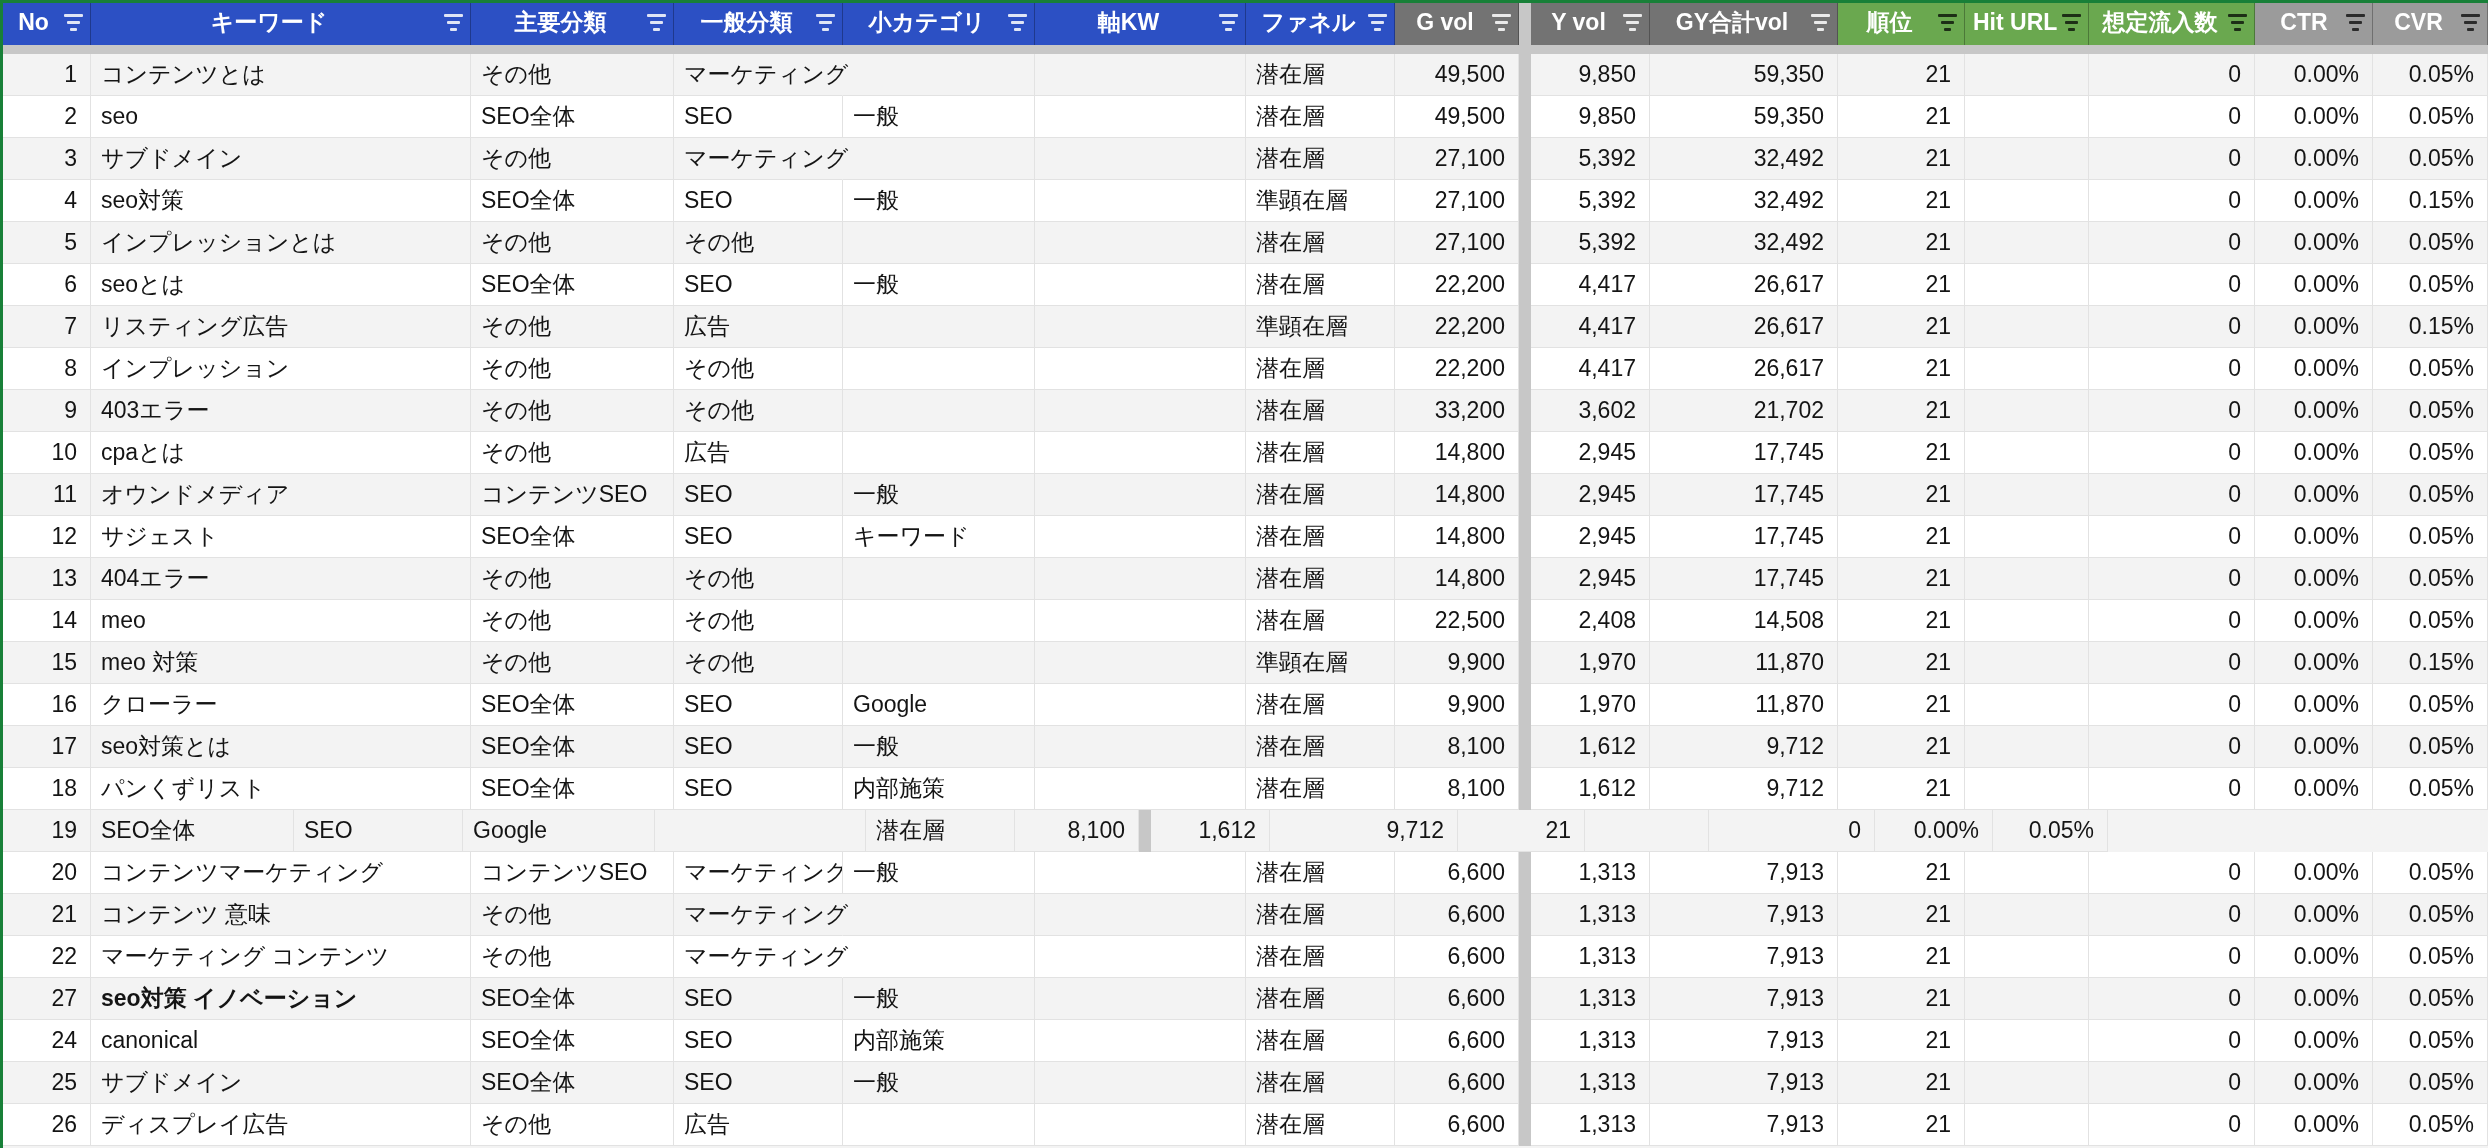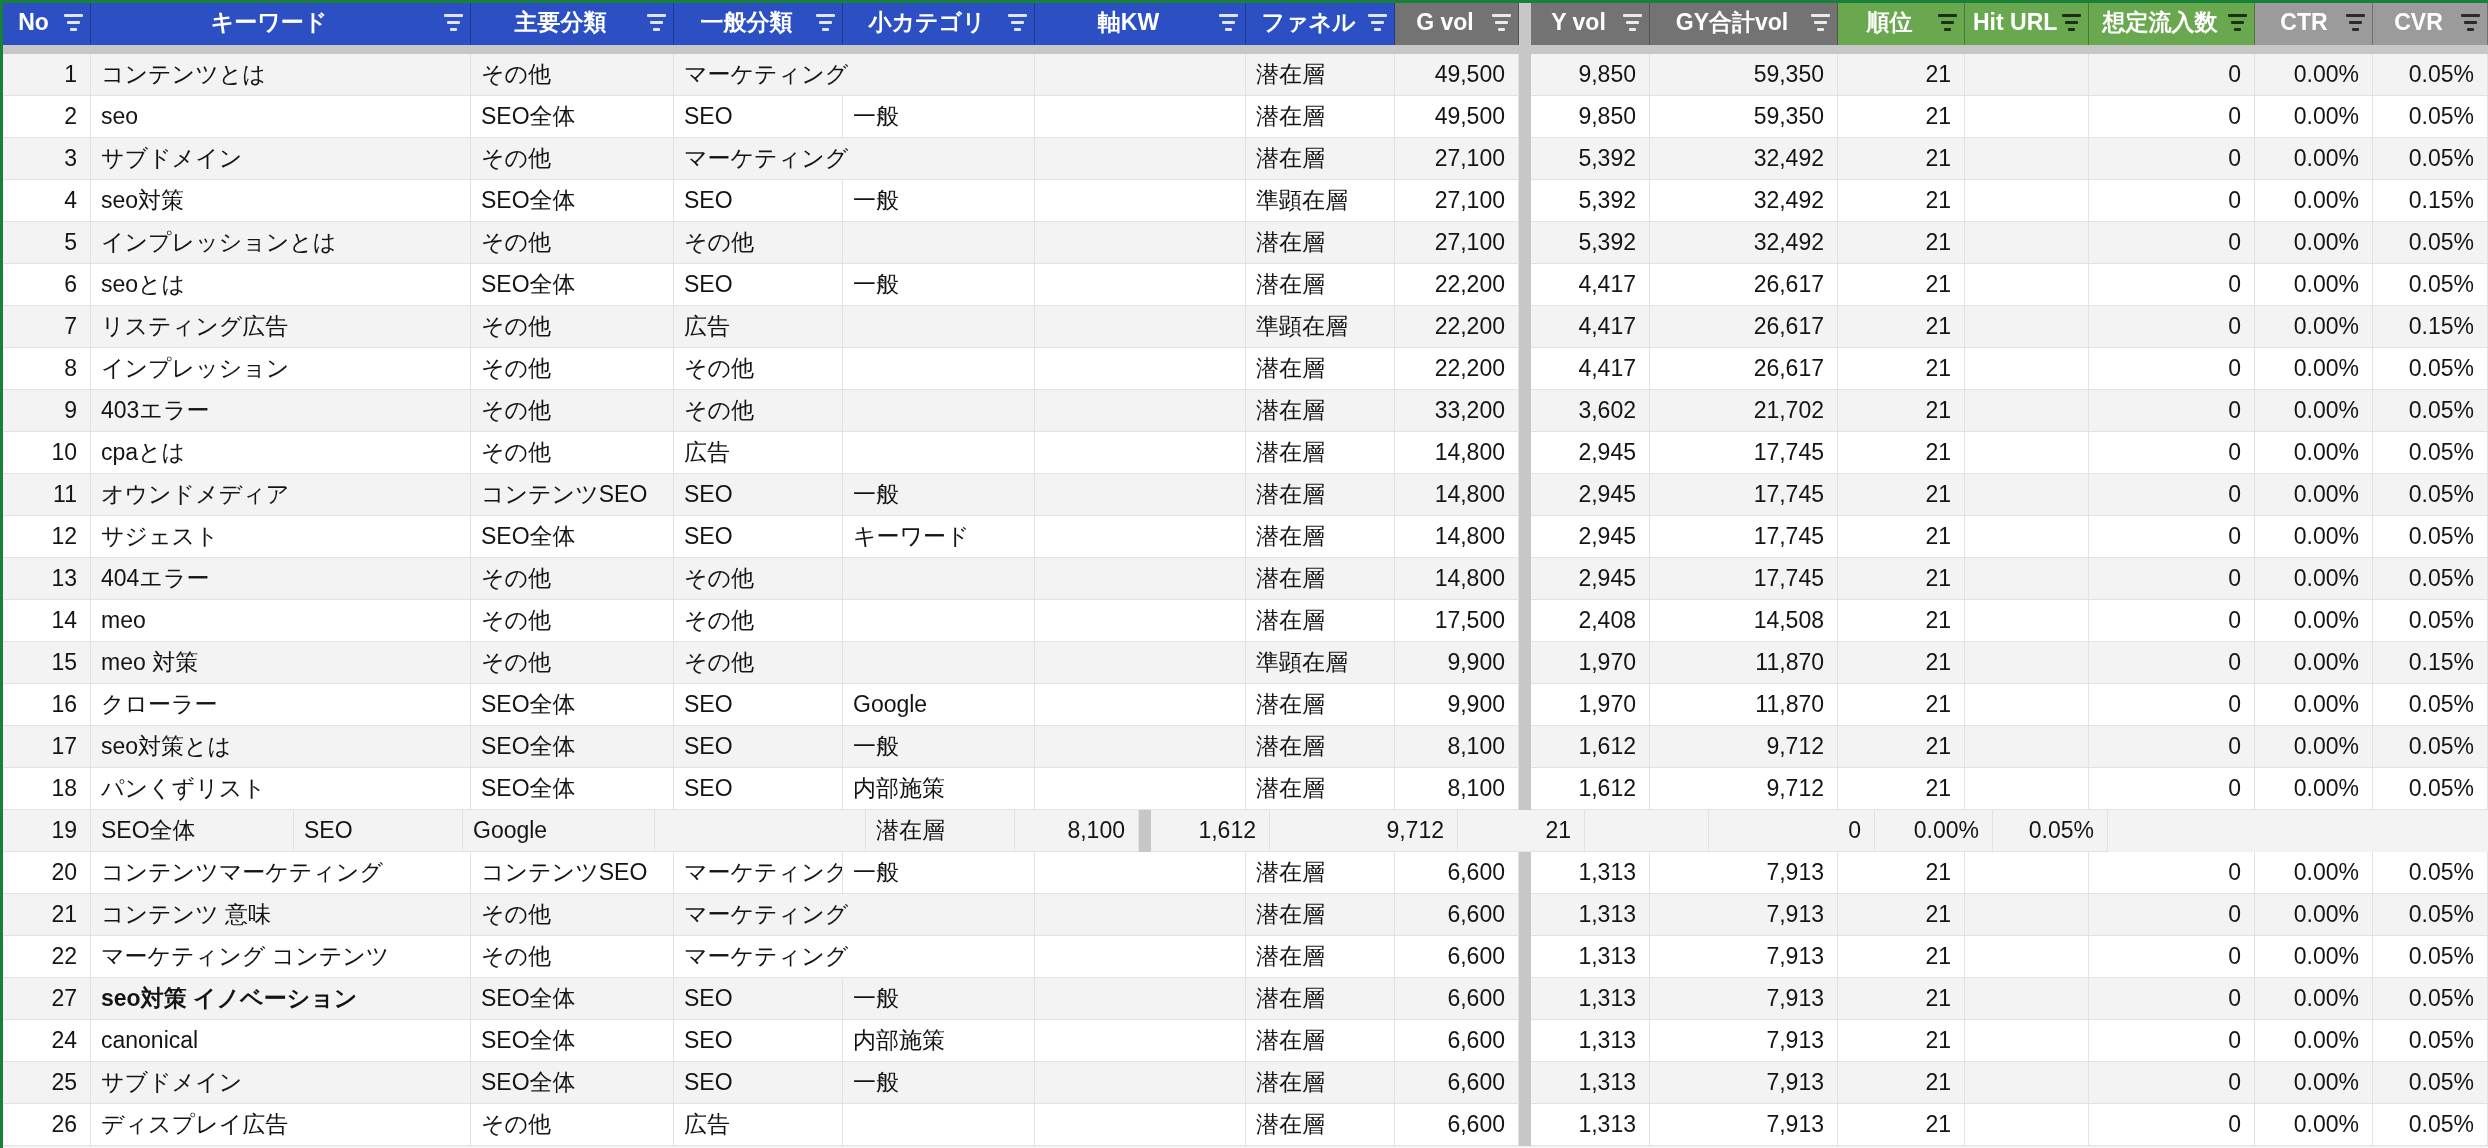--- a/index.html
+++ b/index.html
@@ -410,21 +410,21 @@
         <div class="cell num" style="width: 115px;">0.05%</div>
       </div>
       <div class="row even">
         <div class="cell num" style="width: 91px;">14</div>
         <div class="cell" style="width: 380px;">meo</div>
         <div class="cell" style="width: 203px;">その他</div>
         <div class="cell" style="width: 169px;">その他</div>
         <div class="cell" style="width: 192px;"></div>
         <div class="cell" style="width: 211px;"></div>
         <div class="cell" style="width: 149px;">潜在層</div>
-        <div class="cell num" style="width: 124px;">17,500</div>
+        <div class="cell num" style="width: 124px;">22,500</div>
         <div class="cell spacer" style="width: 12px;"></div>
         <div class="cell num" style="width: 119px;">2,408</div>
         <div class="cell num" style="width: 188px;">14,508</div>
         <div class="cell num" style="width: 127px;">21</div>
         <div class="cell" style="width: 124px;"></div>
         <div class="cell num" style="width: 166px;">0</div>
         <div class="cell num" style="width: 118px;">0.00%</div>
         <div class="cell num" style="width: 115px;">0.05%</div>
       </div>
       <div class="row odd">

